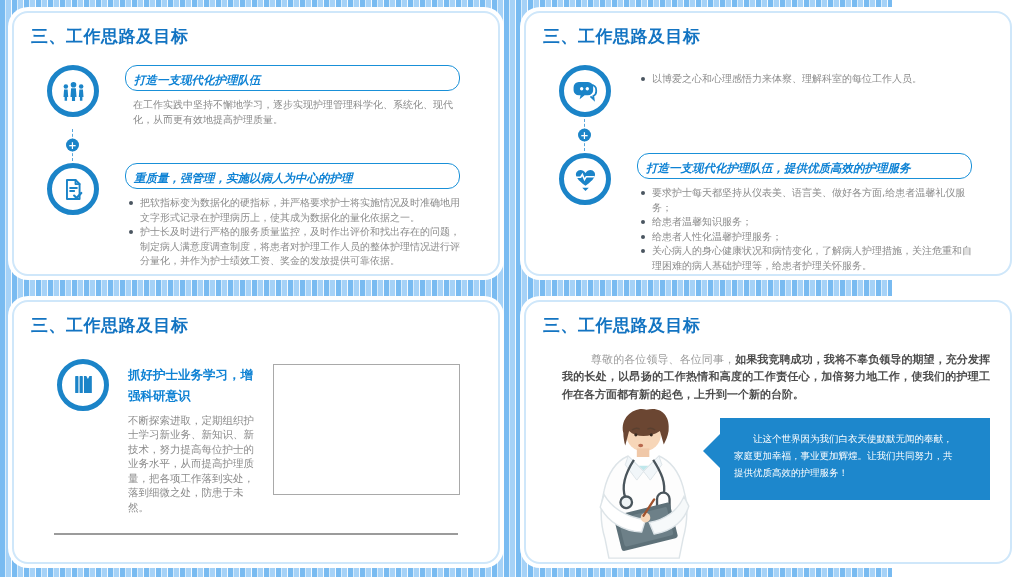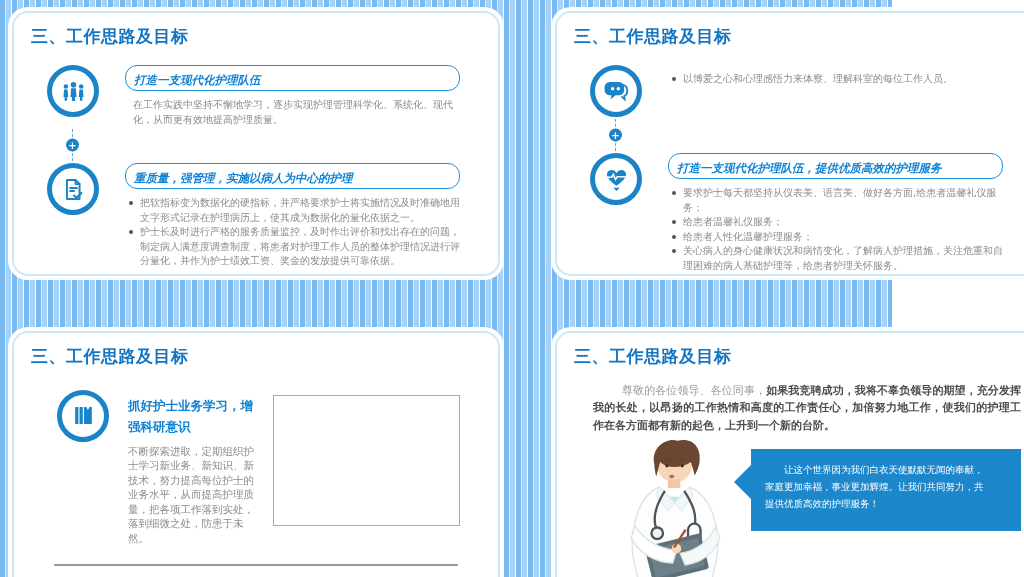--- a/index.html
+++ b/index.html
@@ -12,21 +12,20 @@
   .canvas {
     width:892px; height:577px;
     display:grid;
     grid-template-columns:512px 512px;
     grid-template-rows:288.5px 288.5px;
     background: repeating-linear-gradient(90deg,
       #79bbf1 0px, #79bbf1 5px,
       #d7ecfc 5px, #d7ecfc 6px,
       #a6d2f7 6px, #a6d2f7 11px,
       #f4faff 11px, #f4faff 12px);
-    gap: 31px;
   }
   .slide { position:relative; }
   .card {
     position:absolute; left:12px; right:12px; top:11px; bottom:13px;
     background:#ffffff;
     border:2px solid #cfe7fa;
     border-radius:16px;
     box-shadow: 0 0 0 4px #ffffff;
     overflow:hidden;
   }
@@ -202,21 +201,21 @@
             <div class="pill">
               <span class="pill-heading">打造一支现代化护理队伍，提供优质高效的护理服务</span>
             </div>
             <div class="bullets">
               <div class="bullet">
                 <span class="dot"></span>
                 <span>要求护士每天都坚持从仪表美、语言美、做好各方面,给患者温馨礼仪服务；</span>
               </div>
               <div class="bullet">
                 <span class="dot"></span>
-                <span>给患者温馨礼仪服务；</span>
+                <span>给患者温馨知识服务；</span>
               </div>
               <div class="bullet">
                 <span class="dot"></span>
                 <span>给患者人性化温馨护理服务；</span>
               </div>
               <div class="bullet">
                 <span class="dot"></span>
                 <span>关心病人的身心健康状况和病情变化，了解病人护理措施，关注危重和自理困难的病人基础护理等，给患者护理关怀服务。</span>
               </div>
             </div>

